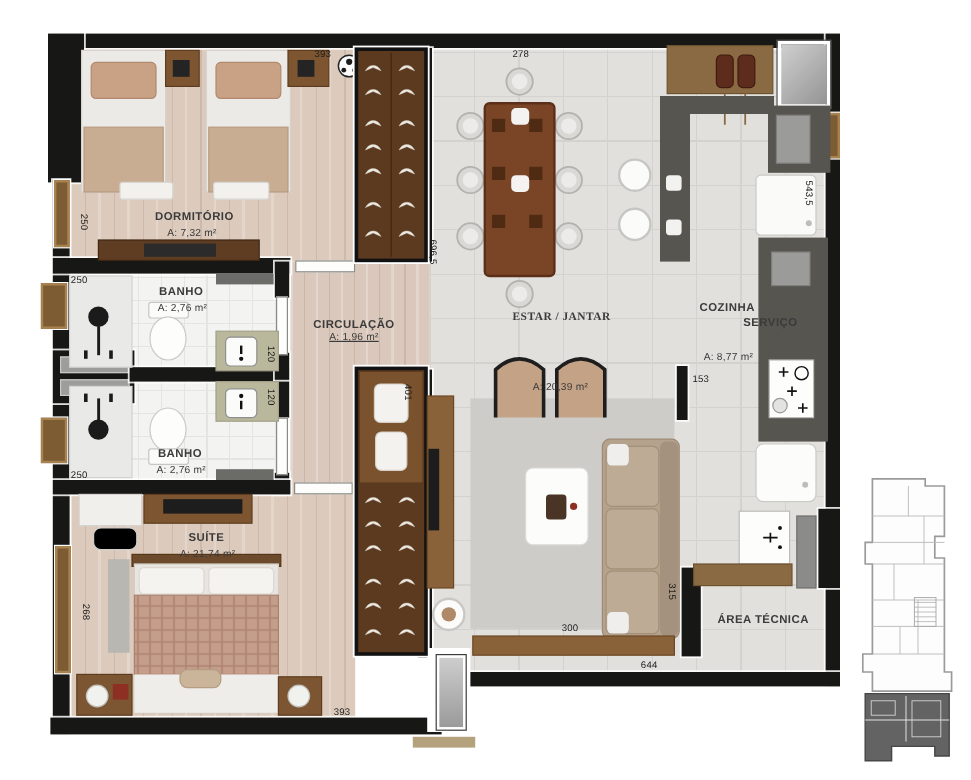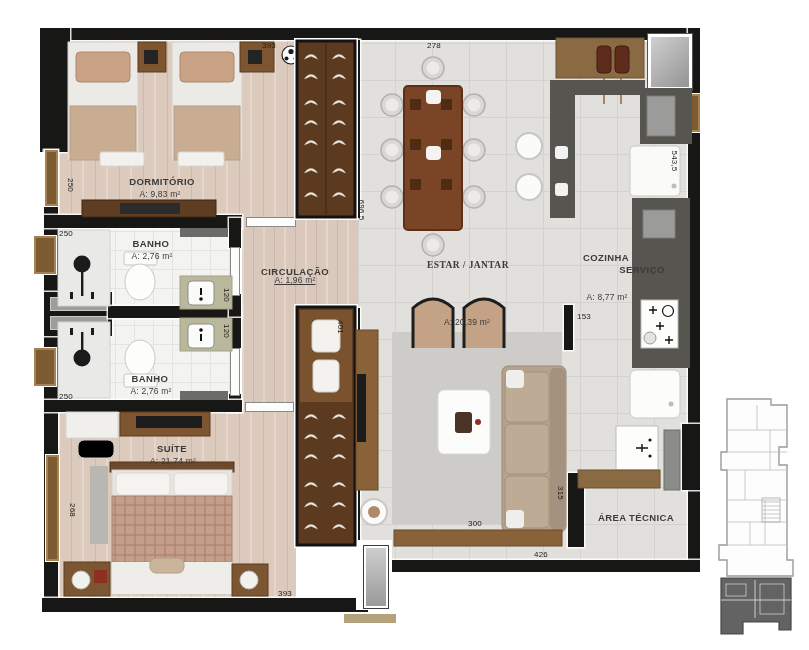--- a/index.html
+++ b/index.html
@@ -338,21 +338,21 @@
       <rect x="762" y="498" width="18" height="24" fill="none" stroke="#a9a9a9" stroke-width="0.8"></rect>
       <path d="M762,502 h18 M762,506 h18 M762,510 h18 M762,514 h18 M762,518 h18" stroke="#a9a9a9" stroke-width="0.6"></path>
       <path d="M721,578 L791,578 L791,630 L779,630 L779,622 L743,622 L743,634 L721,634 Z" fill="#636363" stroke="#474747" stroke-width="1.2"></path>
       <path d="M755,580 V618 M721,600 H755 M755,600 H791" stroke="#e8e8e8" stroke-width="0.8"></path>
       <rect x="726" y="584" width="20" height="12" fill="none" stroke="#dcdcdc" stroke-width="0.7"></rect>
       <rect x="760" y="584" width="24" height="30" fill="none" stroke="#dcdcdc" stroke-width="0.7"></rect>
     </g>
   </svg>
 
   <div class="lbl" style="left:156px;top:181px;">DORMITÓRIO</div>
-  <div class="lbl area" style="left:154px;top:194px;">A:  9,83 m²</div>
+  <div class="lbl area" style="left:154px;top:194px;">A:  7,32 m²</div>
 
   <div class="lbl" style="left:145px;top:243px;">BANHO</div>
   <div class="lbl area" style="left:146px;top:256px;">A:  2,76 m²</div>
 
   <div class="lbl" style="left:289px;top:271px;">CIRCULAÇÃO</div>
   <div class="lbl area" style="left:289px;top:280px;text-decoration:underline;">A:  1,96 m²</div>
 
   <div class="lbl" style="left:144px;top:378px;">BANHO</div>
   <div class="lbl area" style="left:145px;top:391px;">A:  2,76 m²</div>
 
@@ -376,15 +376,15 @@
   <div class="dim v" style="left:72px;top:510px;">268</div>
   <div class="dim" style="left:285px;top:593px;">393</div>
   <div class="dim v" style="left:361px;top:210px;">696,5</div>
   <div class="dim v" style="left:340px;top:327px;">401</div>
   <div class="dim v" style="left:226px;top:295px;">120</div>
   <div class="dim v" style="left:226px;top:331px;">120</div>
   <div class="dim v" style="left:674px;top:161px;">543,5</div>
   <div class="dim" style="left:584px;top:316px;">153</div>
   <div class="dim v" style="left:560px;top:493px;">315</div>
   <div class="dim" style="left:475px;top:523px;">300</div>
-  <div class="dim" style="left:541px;top:554px;">426</div>
+  <div class="dim" style="left:541px;top:554px;">644</div>
 
 </div>
 
 </body></html>

